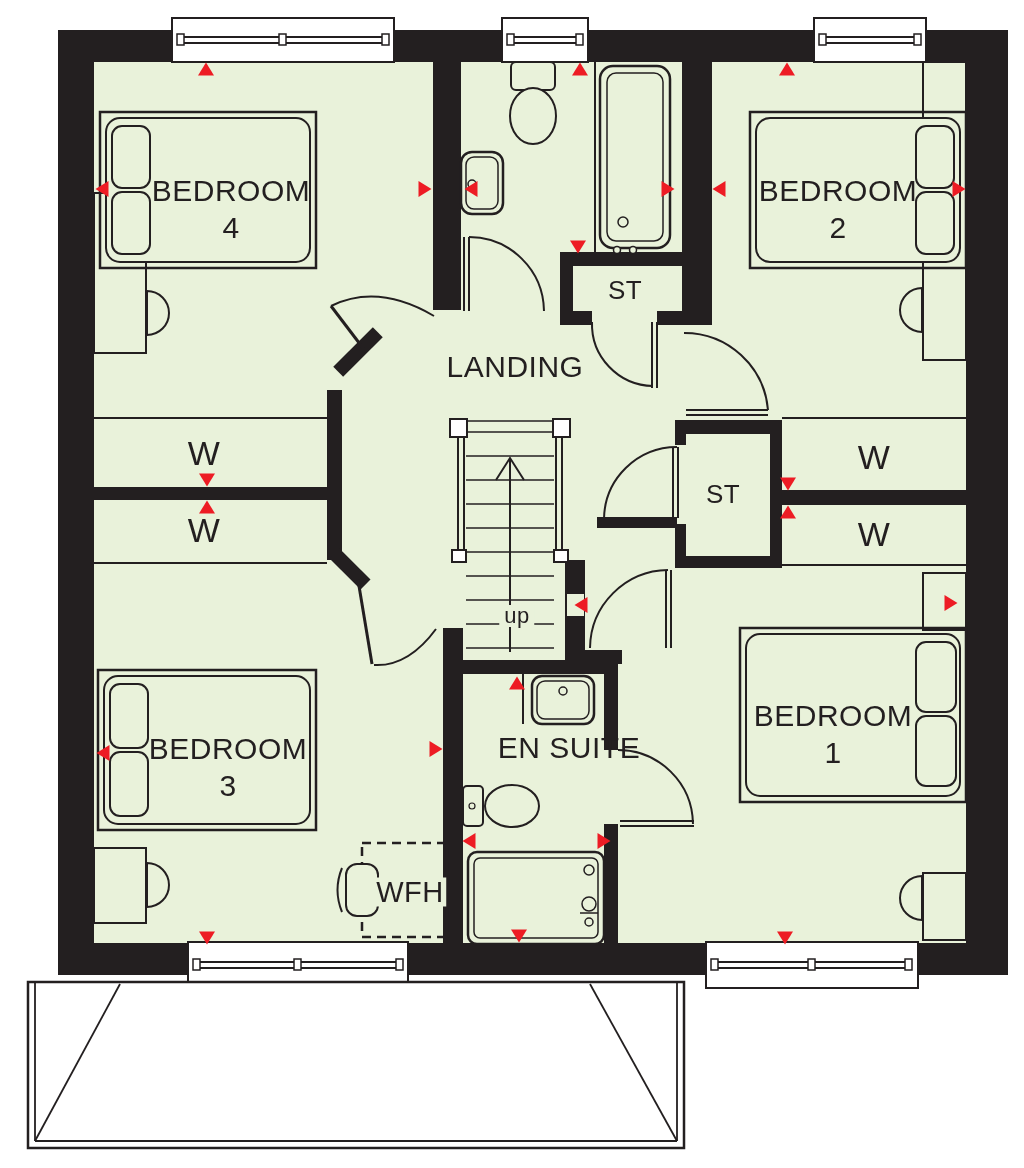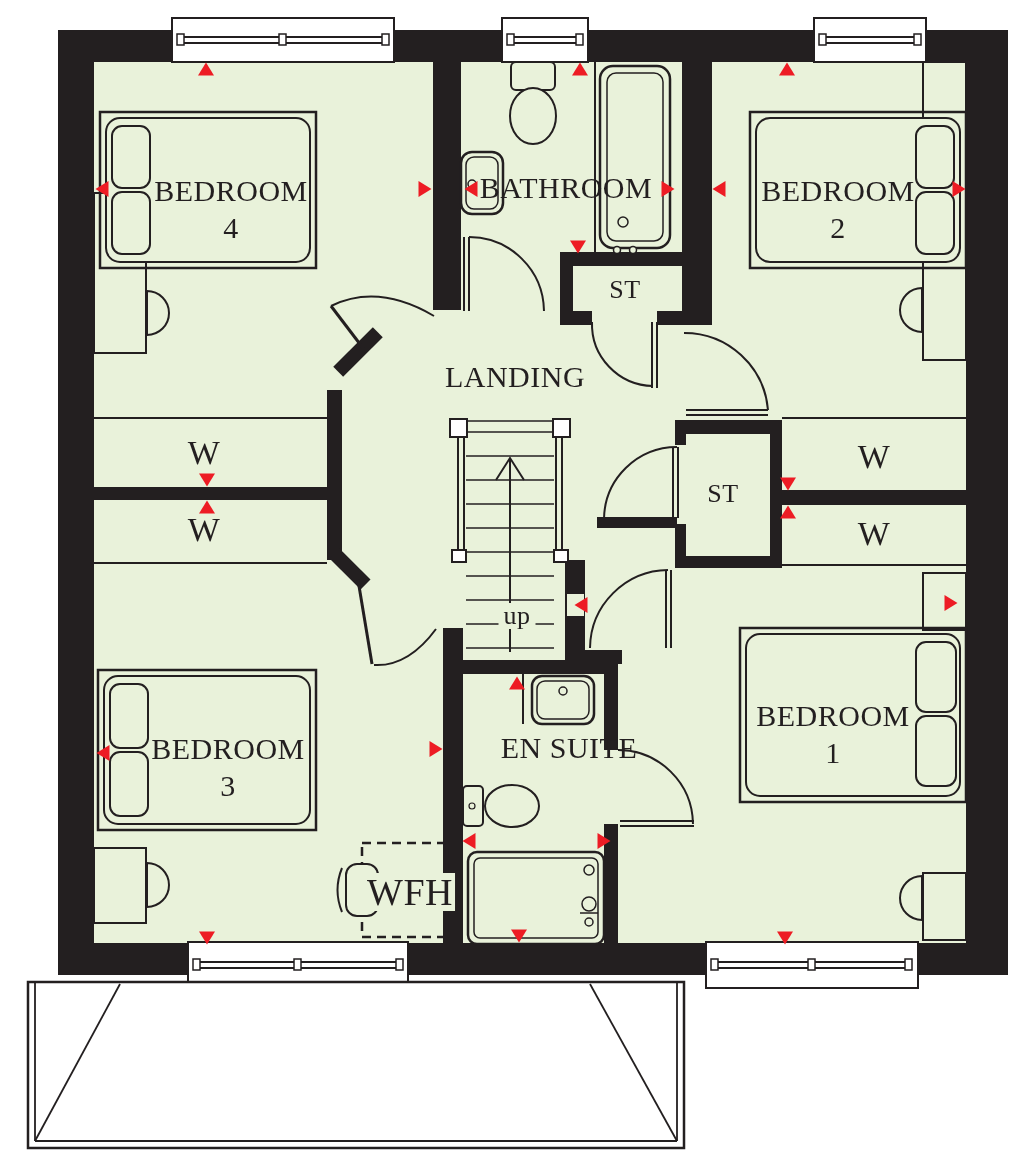--- a/index.html
+++ b/index.html
@@ -1,24 +1,24 @@
 <!DOCTYPE html>
 <html><head>
 <meta charset="utf-8">
 <style>
   html,body{margin:0;padding:0;background:#ffffff;}
   #stage{position:relative;width:1024px;height:1168px;background:#ffffff;overflow:hidden;
          font-family:"Liberation Sans","DejaVu Sans",sans-serif;}
   #plan-svg{position:absolute;left:0;top:0;}
   .lbl{position:absolute;transform:translate(-50%,-50%);color:#231f20;
-       font-size:30px;letter-spacing:0.5px;white-space:nowrap;text-align:center;line-height:1;font-family:Liberation Serif, serif;}
+       font-size:30px;letter-spacing:0.5px;white-space:nowrap;text-align:center;line-height:1;}
   .lbl.w{font-size:34px;}
   .lbl.st{font-size:26px;}
-  .lbl.up{font-size:26px;background:#e9f2da;padding:0 5px;}
-  .lbl.wfh{font-size:38px;background:#e9f2da;padding:0 2px;}
+  .lbl.up{font-size:22px;background:#e9f2da;padding:0 5px;}
+  .lbl.wfh{font-size:29px;background:#e9f2da;padding:0 2px;}
 </style>
 </head>
 <body>
 
 <div id="stage">
 
 <svg id="plan-svg" width="1024" height="1168" viewBox="0 0 1024 1168">
 
   <g fill="#231f20">
     <rect x="58" y="30" width="950" height="32"></rect>
@@ -295,25 +295,24 @@
     <polygon points="511,929.5 527,929.5 519,942.5"></polygon>
     <polygon points="109.5,745 109.5,761 96.5,753"></polygon>
     <polygon points="944.5,595 944.5,611 957.5,603"></polygon>
     <polygon points="199,931.5 215,931.5 207,944.5"></polygon>
     <polygon points="777,931.5 793,931.5 785,944.5"></polygon>
   </g>
 </svg>
 
 <div class="lbl" style="left:231px;top:191px">BEDROOM</div>
 <div class="lbl" style="left:231px;top:228px">4</div>
-<div class="lbl" style="left:566px;top:188px">BATHROOM</div>
 <div class="lbl" style="left:838px;top:191px">BEDROOM</div>
 <div class="lbl" style="left:838px;top:228px">2</div>
 <div class="lbl st" style="left:625px;top:290px">ST</div>
-<div class="lbl" style="left:515px;top:377px">LANDING</div>
+<div class="lbl" style="left:515px;top:367px">LANDING</div>
 <div class="lbl w" style="left:204px;top:453px">W</div>
 <div class="lbl w" style="left:204px;top:530px">W</div>
 <div class="lbl st" style="left:723px;top:494px">ST</div>
 <div class="lbl w" style="left:874px;top:457px">W</div>
 <div class="lbl w" style="left:874px;top:534px">W</div>
 <div class="lbl up" style="left:517px;top:616px">up</div>
 <div class="lbl" style="left:228px;top:749px">BEDROOM</div>
 <div class="lbl" style="left:228px;top:786px">3</div>
 <div class="lbl" style="left:569px;top:748px">EN SUITE</div>
 <div class="lbl wfh" style="left:410px;top:892px">WFH</div>

